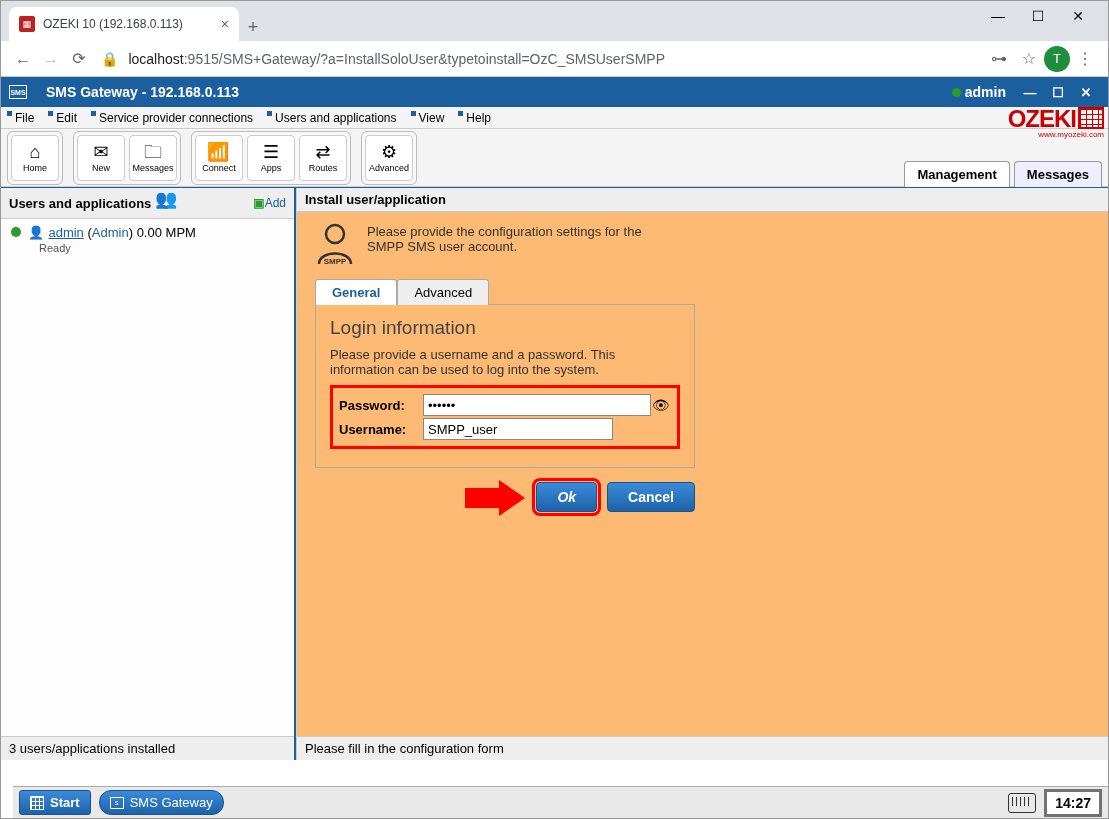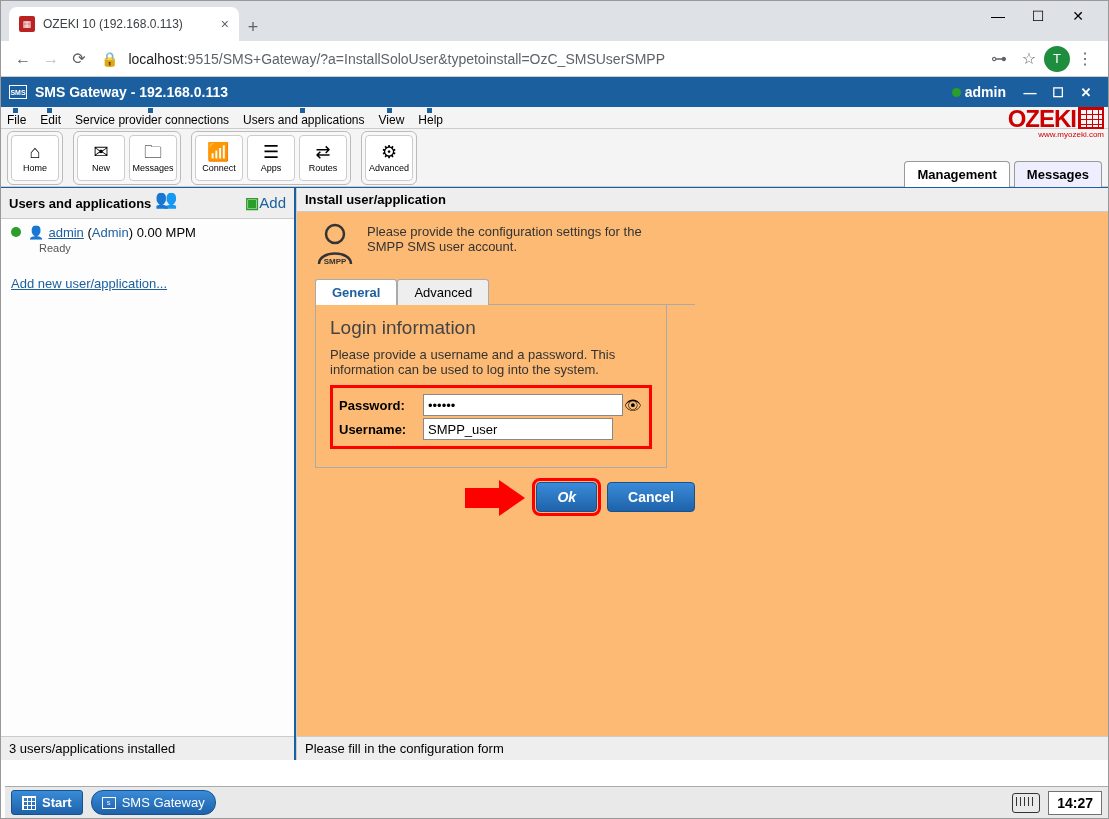--- a/index.html
+++ b/index.html
@@ -16,51 +16,51 @@
 .new-tab { width:28px; height:28px; display:flex; align-items:center; justify-content:center; color:#5f6368; font-size:18px; }
 .addr-bar { background:#fff; height:36px; display:flex; align-items:center; padding:0 8px; border-bottom:1px solid #ccc;}
 .addr-bar .nav-ico { width:28px; height:28px; display:flex; align-items:center; justify-content:center; color:#5f6368; font-size:16px;}
 .addr-bar .url-box { flex:1; display:flex; align-items:center; font-size:14px; color:#202124; padding:0 8px;}
 .addr-bar .url-box .lock { margin-right:10px; color:#5f6368;}
 .addr-bar .url-box .host-dim { color:#5f6368; }
 .addr-bar .right-ico { width:30px; height:30px; display:flex; align-items:center; justify-content:center; color:#5f6368;}
 .addr-bar .avatar { width:26px; height:26px; border-radius:50%; background:#1e8e3e; color:#fff; display:flex; align-items:center; justify-content:center; font-size:13px;}
 
 
-.app-bar { background:#1b5f9e; color:#fff; height:30px; display:flex; align-items:center; padding:12px 8px; font-size:14px; font-weight:bold;}
+.app-bar { background:#1b5f9e; color:#fff; height:30px; display:flex; align-items:center; padding:12px 8px; font-size:14px; font-weight:bold;gap:11px;}
 .app-bar .sms-ico { width:18px; height:14px; border:1.5px solid #fff; margin-right:8px; font-size:7px; display:flex; align-items:center; justify-content:center;}
 .app-bar .right { margin-left:auto; display:flex; align-items:center; gap:10px;}
 .app-bar .status-dot { width:9px; height:9px; border-radius:50%; background:#2a9d2a; display:inline-block; margin-right:4px;}
 .app-bar .win-ctrl { display:flex; align-items:center; gap:0;}
 .app-bar .wc { width:28px; height:22px; display:flex; align-items:center; justify-content:center; font-size:13px; }
 
 
 .menu-bar { background:#f4f4f4; border-bottom:1px solid #ccc; height:22px; display:flex; align-items:center; padding:0 6px; font-size:12px; position:relative;}
-.menu-item { margin-right:14px; display:flex; align-items:center;flex-direction:column;}
+.menu-item { margin-right:14px; display:flex; }
 .menu-item .sq { width:5px; height:5px; background:#1b5f9e; margin-right:3px;}
 .logo-area { position:absolute; right:4px; top:0; text-align:right; line-height:1; z-index:5;}
 .logo-area .logo-txt { font-size:24px; font-weight:900; color:#c00; letter-spacing:-1px;}
 .logo-area .logo-sub { font-size:8px; color:#c00; display:block;}
 .logo-area .logo-grid { display:inline-block; width:26px; height:22px; border:2px solid #c00; vertical-align:top; margin-left:2px; background:linear-gradient(#c00 1px, transparent 1px) 0 0/100% 5px, linear-gradient(90deg,#c00 1px, transparent 1px) 0 0/6px 100%;}
 
 
 .toolbar { background:#f4f4f4; height:58px; display:flex; align-items:center; padding:2px 6px; border-bottom:1px solid #ccc; position:relative;}
 .tool-group { display:flex; gap:4px; border:1px solid #bbb; border-radius:6px; padding:3px; margin-right:10px; background:#f8f8f8;}
 .tool-btn { width:48px; height:46px; border:1px solid #ccc; border-radius:4px; background:#fff; display:flex; flex-direction:column; align-items:center; justify-content:center; font-size:9px; gap:2px;}
 .tool-btn .ico { font-size:18px; line-height:1;}
 .side-tabs { position:absolute; right:6px; bottom:-1px; display:flex;}
 .side-tab { border:1px solid #999; border-bottom:none; background:#eef; padding:5px 12px; font-size:13px; font-weight:bold; border-radius:4px 4px 0 0; margin-left:4px;}
 .side-tab.active { background:#fff;}
 
 
 .main { display:flex; height:573px; border-top:1px solid #1b5f9e;}
 .panel-left { width:295px; border-right:2px solid #1b5f9e; background:#fdfdfd; position:relative; display:flex; flex-direction:column;}
 .panel-right { flex:1; background:#fdba74; display:flex; flex-direction:column; border-left:1px solid #ccc;}
 .panel-head { background:#eee; border-bottom:1px solid #ccc; padding:4px 8px; font-size:13px; font-weight:bold; display:flex; align-items:center;}
-.panel-head .add-link { margin-left:auto; color:#1b5f9e; font-size:15px; font-weight:normal;}
+.panel-head .add-link { margin-left:auto; color:#1b5f9e; font-size:12px; font-weight:normal;}
 .panel-head .add-link .plus { color:#2a9d2a; font-weight:bold;}
 .people-ico { width:24px; height:22px; margin-left:4px; display:inline-block; position:relative;}
 .people-ico::before { content:"👥"; font-size:18px; position:absolute; top:-4px;}
 
 .user-row { padding:6px 10px; font-size:13px;}
 .user-row .dot { width:10px;height:10px;border-radius:50%;background:#2a9d2a;display:inline-block;margin-right:4px;}
 .user-row a { color:#1b5f9e; text-decoration:underline;}
 .user-row .sub { font-size:11px; color:#555; margin-left:28px; margin-top:2px;}
 .add-new { padding:4px 10px; margin-top:10px;}
 .add-new a { color:#1b5f9e; font-size:13px; text-decoration:underline;}
@@ -72,47 +72,47 @@
 .smpp-head { display:flex; gap:12px; margin-bottom:12px;}
 .smpp-ico { width:40px; height:44px; position:relative;}
 .smpp-ico svg { width:40px; height:44px;}
 .smpp-head .txt h4 { margin:0; font-size:14px;}
 .smpp-head .txt p { margin:2px 0 0; font-size:13px; color:#333; max-width:310px;}
 
 .form-tabs { display:flex; border-bottom:1px solid #aaa; width:380px;}
 .form-tab { border:1px solid #aaa; border-bottom:none; padding:5px 16px; font-size:13px; background:#eee; position:relative; top:1px; border-radius:3px 3px 0 0;}
 .form-tab.active { background:#fff; color:#1b5f9e; font-weight:bold;}
 
-.form-box { border:1px solid #aaa; border-top:none; width:352px; padding:12px 14px 18px;}
+.form-box { border:1px solid #aaa; border-top:none; width:380px; padding:12px 14px 18px;}
 .form-box h3 { margin:0 0 8px; font-size:19px; font-weight:normal; color:#444;}
 .form-box .desc { font-size:13px; color:#333; margin-bottom:8px;}
 .red-box { border:3px solid red; padding:4px 6px;}
 .field-row { display:flex; align-items:center; margin:2px 0;}
 .field-row label { width:84px; font-size:13px; font-weight:bold;}
 .field-row input { flex:1; border:1px solid #888; font-size:13px; padding:2px 4px; height:22px;}
 .eye { width:20px; text-align:center; font-size:14px;}
 
 .btn-row { width:380px; display:flex; justify-content:flex-end; gap:10px; margin-top:14px; align-items:center; position:relative;}
 .btn { background:linear-gradient(#3a8bd8,#1e62aa); color:#fff; border:1px solid #15528e; border-radius:4px; padding:6px 20px; font-size:14px; font-weight:bold;}
 .btn.ok-red { outline:3px solid red; outline-offset:1px;font-style:italic;}
 
 .red-arrow { position:absolute; width:60px; height:36px;}
 .red-arrow::before { content:""; position:absolute; left:0; top:8px; width:34px; height:20px; background:red;}
 .red-arrow::after { content:""; position:absolute; left:34px; top:0; border-top:18px solid transparent; border-bottom:18px solid transparent; border-left:26px solid red;}
 
 
-.taskbar { position:absolute; bottom:0; left:4px; right:0; height:32px; background:#e9e9e9; border-top:1px solid #aaa; display:flex; align-items:center; padding:0 6px;}
+.taskbar { position:absolute; bottom:0; left:12px; right:0; height:32px; background:#e9e9e9; border-top:1px solid #aaa; display:flex; align-items:center; padding:0 6px;}
 .task-btn { background:linear-gradient(#3a8bd8,#1e62aa); color:#fff; border:1px solid #15528e; border-radius:3px; padding:4px 10px; font-size:13px; font-weight:bold; display:flex; align-items:center; gap:6px;}
 .task-btn .grid { width:14px; height:14px; background:linear-gradient(#fff 1px,transparent 1px) 0 0/100% 4px, linear-gradient(90deg,#fff 1px,transparent 1px) 0 0/4px 100%; border:1px solid #fff;}
 .task-item { margin-left:8px; background:linear-gradient(#3a8bd8,#1e62aa); color:#fff; border:1px solid #15528e; border-radius:12px; padding:4px 10px; font-size:13px; display:flex; align-items:center; gap:6px;}
 .task-item .sms-i { width:14px;height:12px;border:1px solid #fff; font-size:6px; display:flex; align-items:center; justify-content:center;}
 .task-right { margin-left:auto; display:flex; align-items:center; gap:8px;}
 .kb-ico { width:28px; height:20px; border:1.5px solid #333; border-radius:3px; position:relative;}
 .kb-ico::after { content:""; position:absolute; inset:3px 3px 6px 3px; background:repeating-linear-gradient(90deg,#333 0 1px, transparent 1px 4px);}
-.clock { border:1px solid #737373; padding:3px 8px; font-size:14px; font-weight:bold; background:#fff;}
+.clock { border:3px solid #737373; padding:3px 8px; font-size:14px; font-weight:bold; background:#fff;}
 </style>
 </head>
 <body>
 
 <div class="browser-chrome">
   <div class="window-controls">
     <div class="win-btn">—</div>
     <div class="win-btn">☐</div>
     <div class="win-btn">✕</div>
   </div>
@@ -236,23 +236,20 @@
       <span class="people-ico"></span>
       <span class="add-link"><span class="plus">▣</span><span>Add</span></span>
     </div>
     <div class="user-row">
       <span class="dot"></span>
       <span style="color:#888">👤</span>
       <a>admin</a>
       <span> (</span><span style="color:#1b5f9e">Admin</span><span>) </span>
       <span>0.00 MPM</span>
       <div class="sub">Ready</div>
-    </div>
-    <div class="add-new">
-      <a>Add new user/application...</a>
     </div>
     <div class="panel-foot">3 users/applications installed</div>
   </div>
 
   <div class="panel-right">
     <div class="panel-head">
       <span>Install user/application</span>
     </div>
     <div class="install-body" style="position:relative;">
       <div class="smpp-head">

